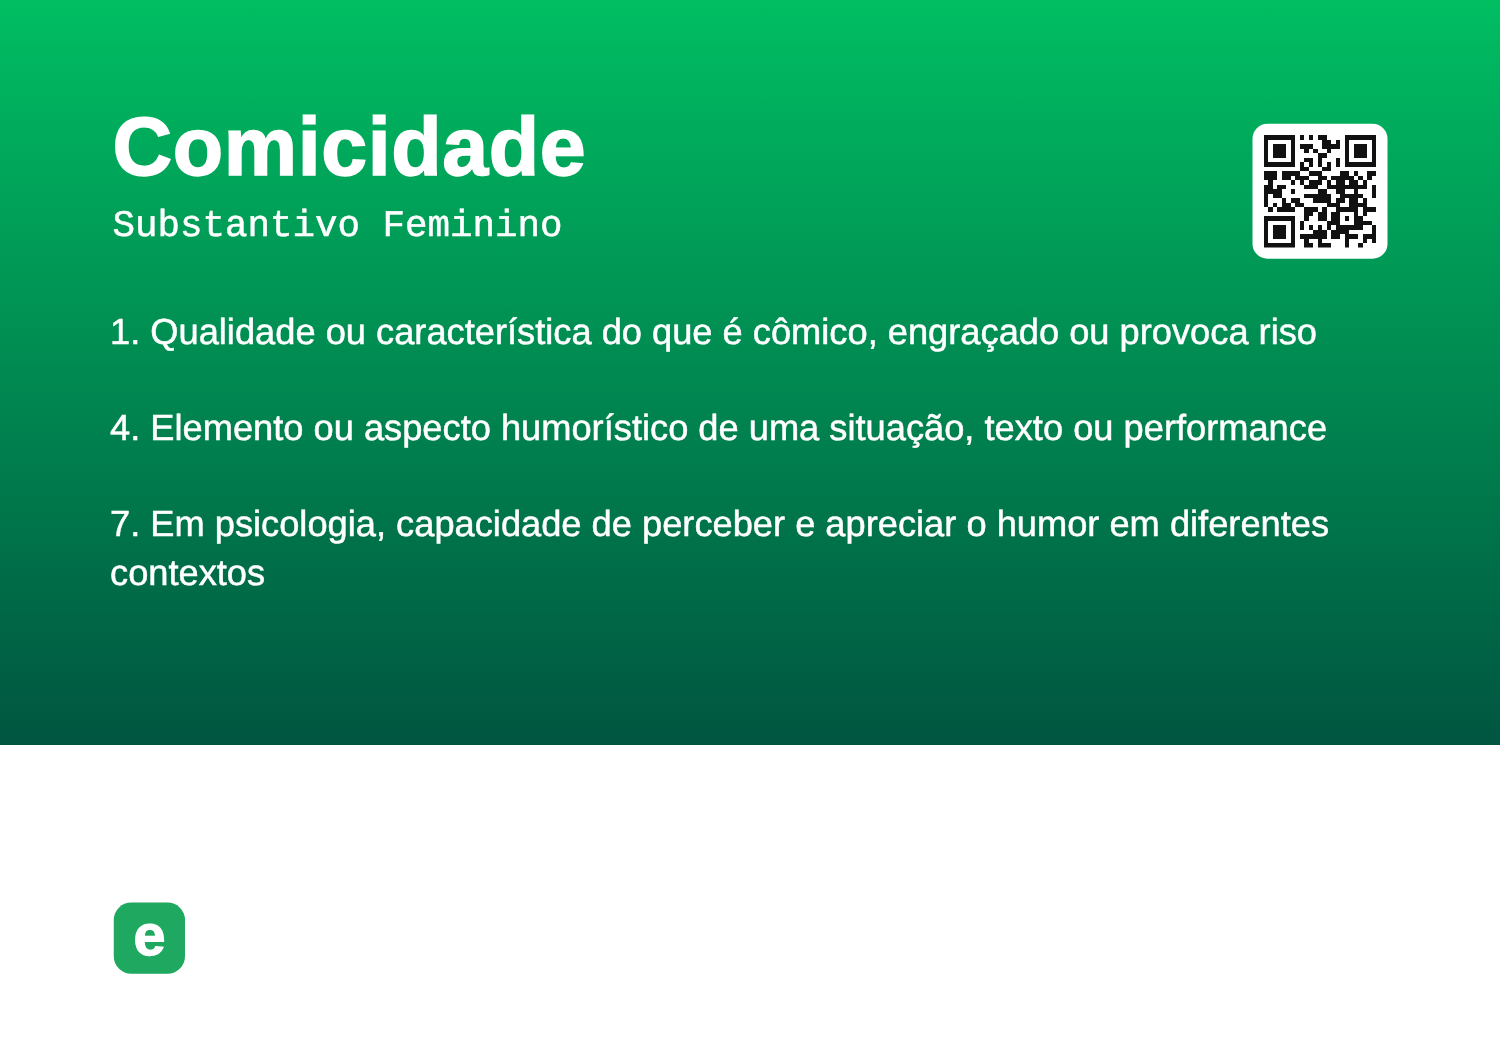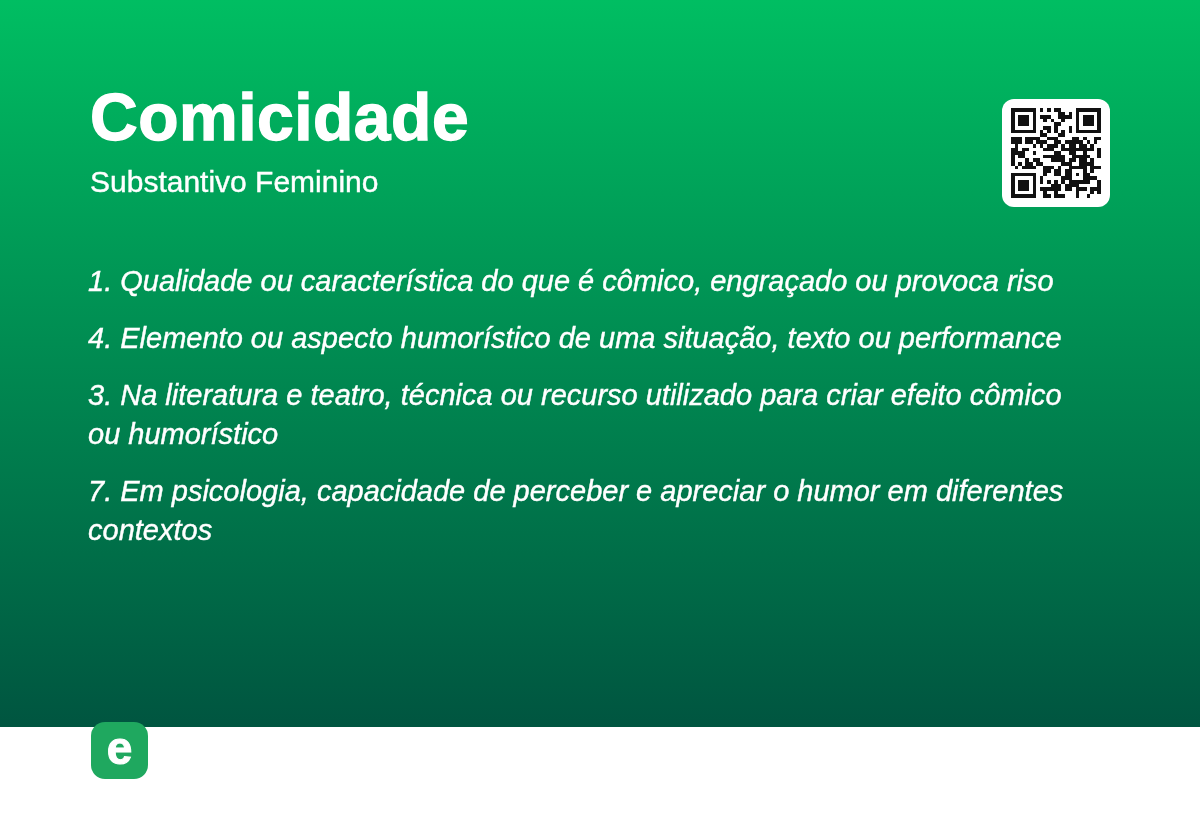--- a/index.html
+++ b/index.html
@@ -8,21 +8,21 @@
   }
   body {
     width: 1200px;
     height: 840px;
     overflow: hidden;
     font-family: "Liberation Sans", "DejaVu Sans", sans-serif;
   }
   .card {
     position: relative;
     width: 1200px;
-    height: 727px;
+    height: 596px;
     background: linear-gradient(180deg, var(--bg-top, #00BE62) 0%, var(--bg-bottom, #005540) 100%);
     color: var(--text, #ffffff);
   }
   
   .head-text {
     position: absolute;
     left: 90px;
     top: 84px;
   }
   .word-title {
@@ -34,20 +34,21 @@
     -webkit-text-stroke: 1.3px #ffffff;
     color: #ffffff;
   }
   .word-subtitle {
     margin: 16px 0 0 0;
     font-size: 30px;
     line-height: 32px;
     font-weight: 400;
     -webkit-text-stroke: 0.4px #ffffff;
     color: #ffffff;
+    font-family: Liberation Mono, monospace;
   }
   
   .qr {
     position: absolute;
     left: 1002px;
     top: 99px;
     width: 108px;
     height: 108px;
     background: var(--qr-bg, #ffffff);
     border-radius: 12px;
@@ -58,26 +59,25 @@
     width: 90px;
     height: 90px;
     display: block;
     shape-rendering: crispEdges;
     fill: var(--qr-fg, #111111);
   }
   
   .definitions {
     position: absolute;
     left: 88px;
-    top: 262px;
+    top: 247px;
     width: 1005px;
     display: flex;
     flex-direction: column;
-    gap: 18px;
-    font-style: italic;
+    gap: 38px;
   }
   .definition {
     margin: 0;
     font-size: 29px;
     line-height: 39px;
     font-weight: 400;
     -webkit-text-stroke: 0.4px #ffffff;
     color: #ffffff;
   }
   
@@ -453,21 +453,20 @@
         <rect x="13" y="24" width="1" height="1"></rect>
         <rect x="14" y="24" width="1" height="1"></rect>
         <rect x="18" y="24" width="1" height="1"></rect>
         <rect x="21" y="24" width="1" height="1"></rect>
       </svg>
   </div>
 
   <div class="definitions">
     <p class="definition">1. Qualidade ou característica do que é cômico, engraçado ou provoca riso</p>
     <p class="definition">4. Elemento ou aspecto humorístico de uma situação, texto ou performance</p>
-    <p class="definition">3. Na literatura e teatro, técnica ou recurso utilizado para criar efeito cômico ou humorístico</p>
     <p class="definition">7. Em psicologia, capacidade de perceber e apreciar o humor em diferentes contextos</p>
   </div>
 
   <div class="logo">
     <span>e</span>
   </div>
 
   <div class="brand">escreva.ai</div>
 
 </div>

